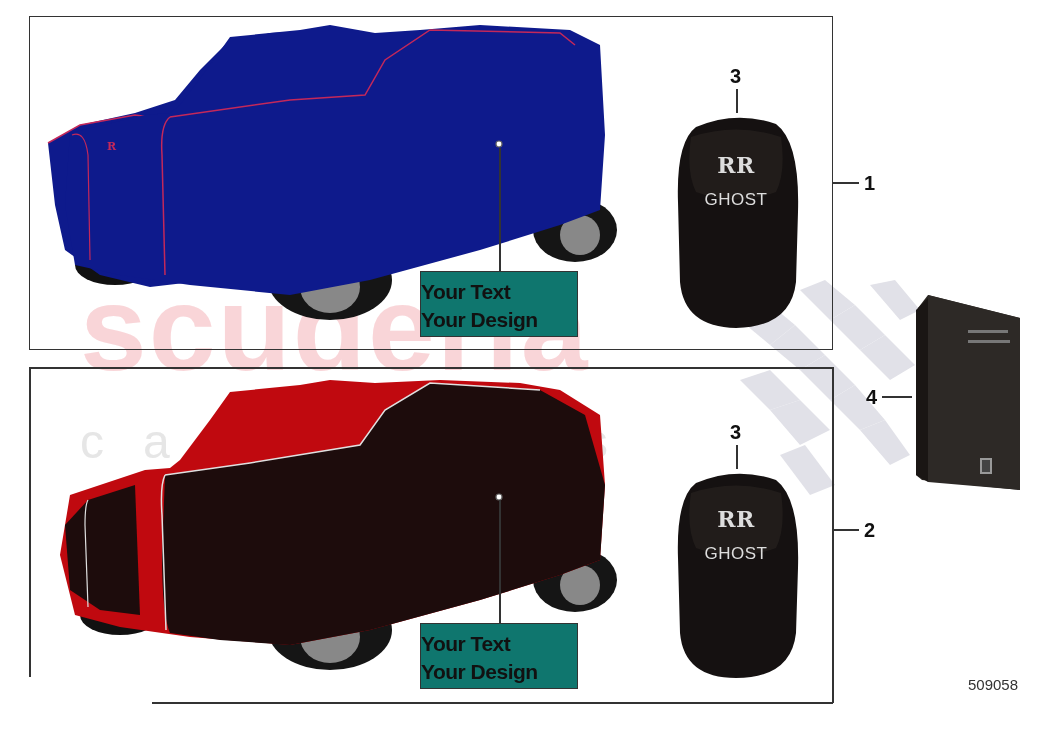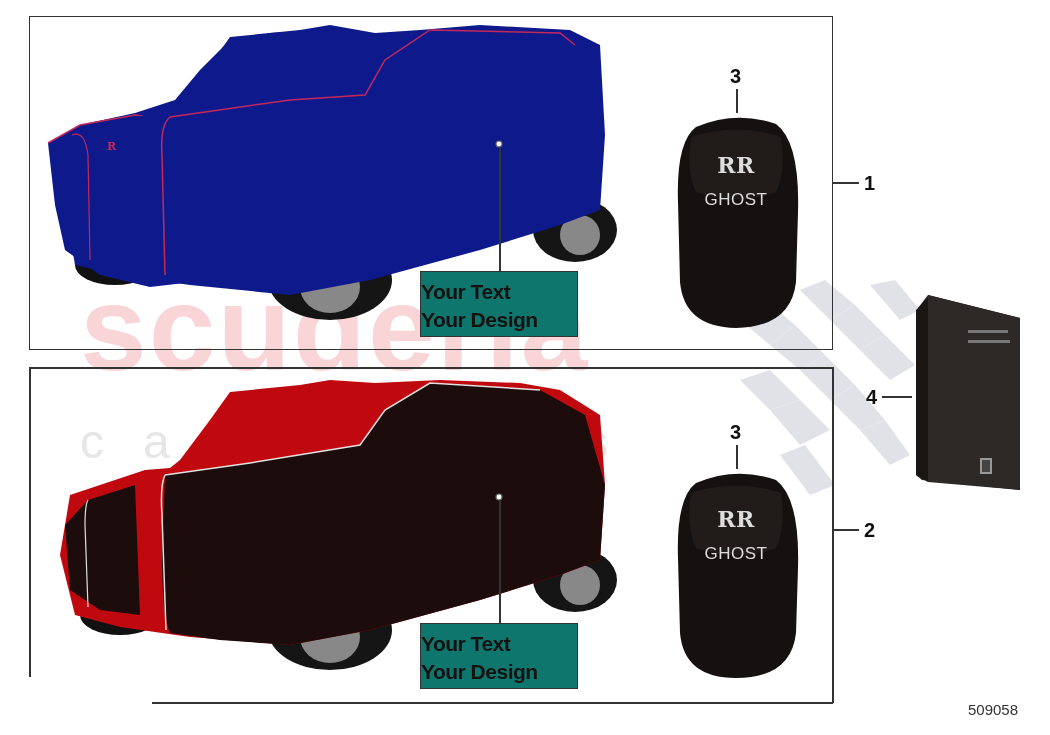--- a/index.html
+++ b/index.html
@@ -133,13 +133,13 @@
 <svg class="abs" style="left:910px;top:290px" width="120" height="205">
   <polygon points="8,18 18,5 110,28 110,200 12,190 6,185" fill="#2a2622"></polygon>
   <polygon points="6,20 18,8 18,192 6,185" fill="#1a1614"></polygon>
   <polygon points="18,5 110,28 110,200 18,192" fill="#2d2926"></polygon>
   <rect x="58" y="40" width="40" height="3" fill="#777"></rect>
   <rect x="58" y="50" width="42" height="3" fill="#777"></rect>
   <rect x="70" y="168" width="12" height="16" fill="#999"></rect>
   <rect x="72" y="170" width="8" height="12" fill="#444"></rect>
 </svg>
 
-<div class="ref" style="left:968px;top:676px;margin-top:25px;">509058</div>
+<div class="ref" style="left:968px;top:676px;">509058</div>
 
 </body></html>

